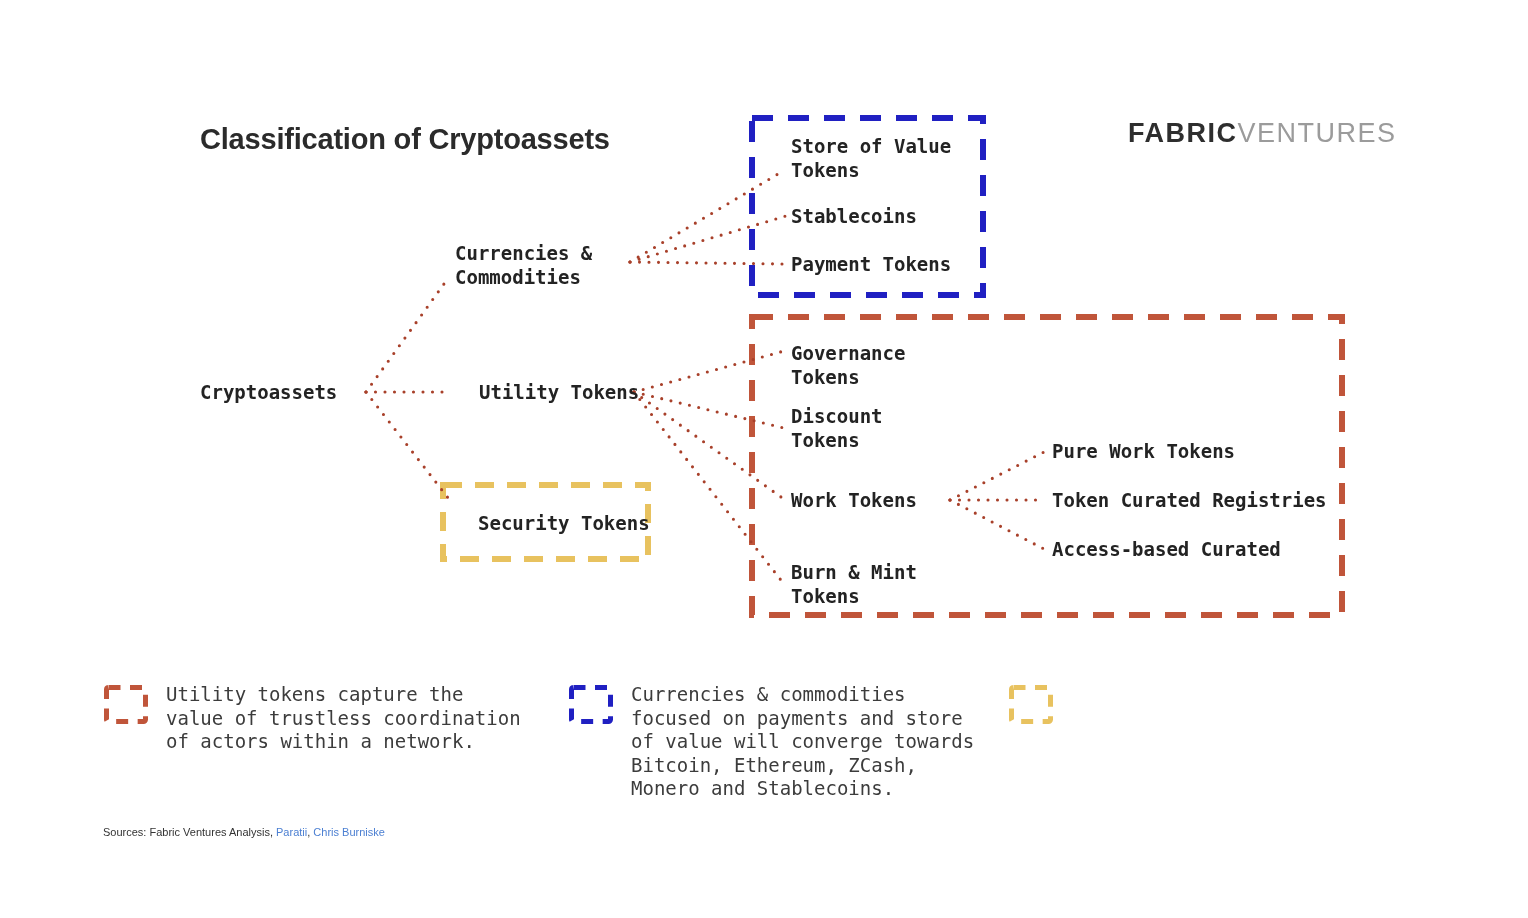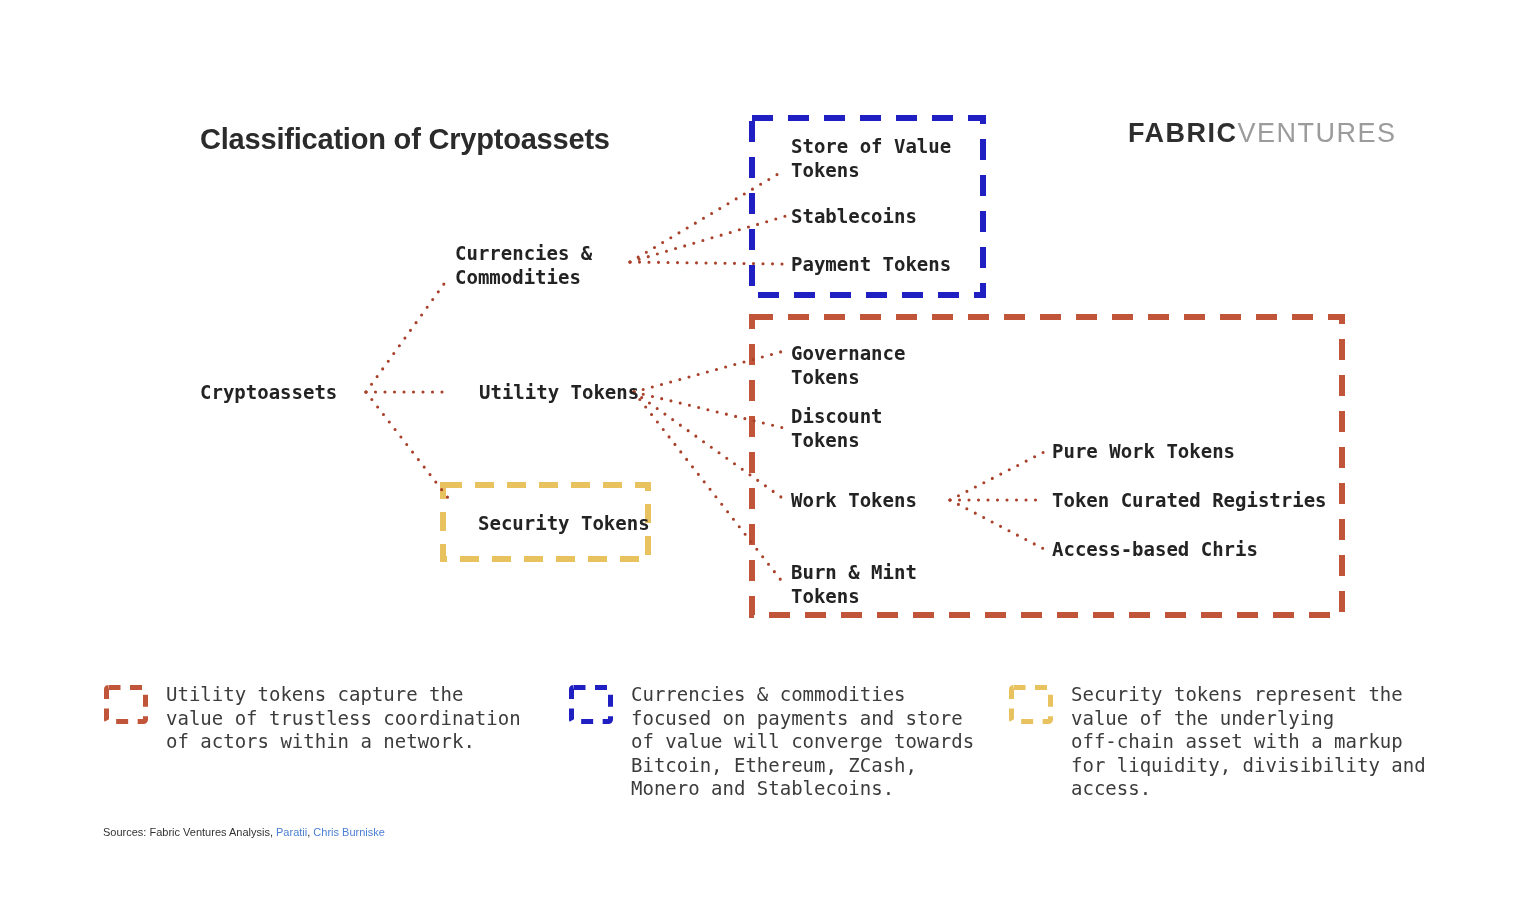--- a/index.html
+++ b/index.html
@@ -110,21 +110,21 @@
 Tokens</div>
   <div class="node n-stable">Stablecoins</div>
   <div class="node n-payment">Payment Tokens</div>
   <div class="node n-governance">Governance
 Tokens</div>
   <div class="node n-discount">Discount
 Tokens</div>
   <div class="node n-work">Work Tokens</div>
   <div class="node n-pure">Pure Work Tokens</div>
   <div class="node n-tcr">Token Curated Registries</div>
-  <div class="node n-access">Access-based Chris</div>
+  <div class="node n-access">Access-based Curated</div>
   <div class="node n-burn">Burn &amp; Mint
 Tokens</div>
 
   <div class="legend-item l-utility">
     <svg class="legend-icon" width="46" height="43">
       <rect x="3.5" y="4.5" width="39" height="34" rx="2" fill="none" stroke="var(--red)" stroke-width="5" stroke-dasharray="12 9.5"></rect>
     </svg>
     <div class="legend-text">Utility tokens capture the
 value of trustless coordination
 of actors within a network.</div>
@@ -138,24 +138,19 @@
 focused on payments and store
 of value will converge towards
 Bitcoin, Ethereum, ZCash,
 Monero and Stablecoins.</div>
   </div>
 
   <div class="legend-item l-security">
     <svg class="legend-icon" width="46" height="43">
       <rect x="3.5" y="4.5" width="39" height="34" rx="2" fill="none" stroke="var(--yellow)" stroke-width="5" stroke-dasharray="12 9.5"></rect>
     </svg>
-    <div class="legend-text">Security tokens represent the
-value of the underlying
-off-chain asset with a markup
-for liquidity, divisibility and
-access.</div>
   </div>
 
   <div class="sources">
     <span>Sources: Fabric Ventures Analysis, </span><a>Paratii</a><span>, </span><a>Chris Burniske</a>
   </div>
 
 </div>
 
 </body></html>

